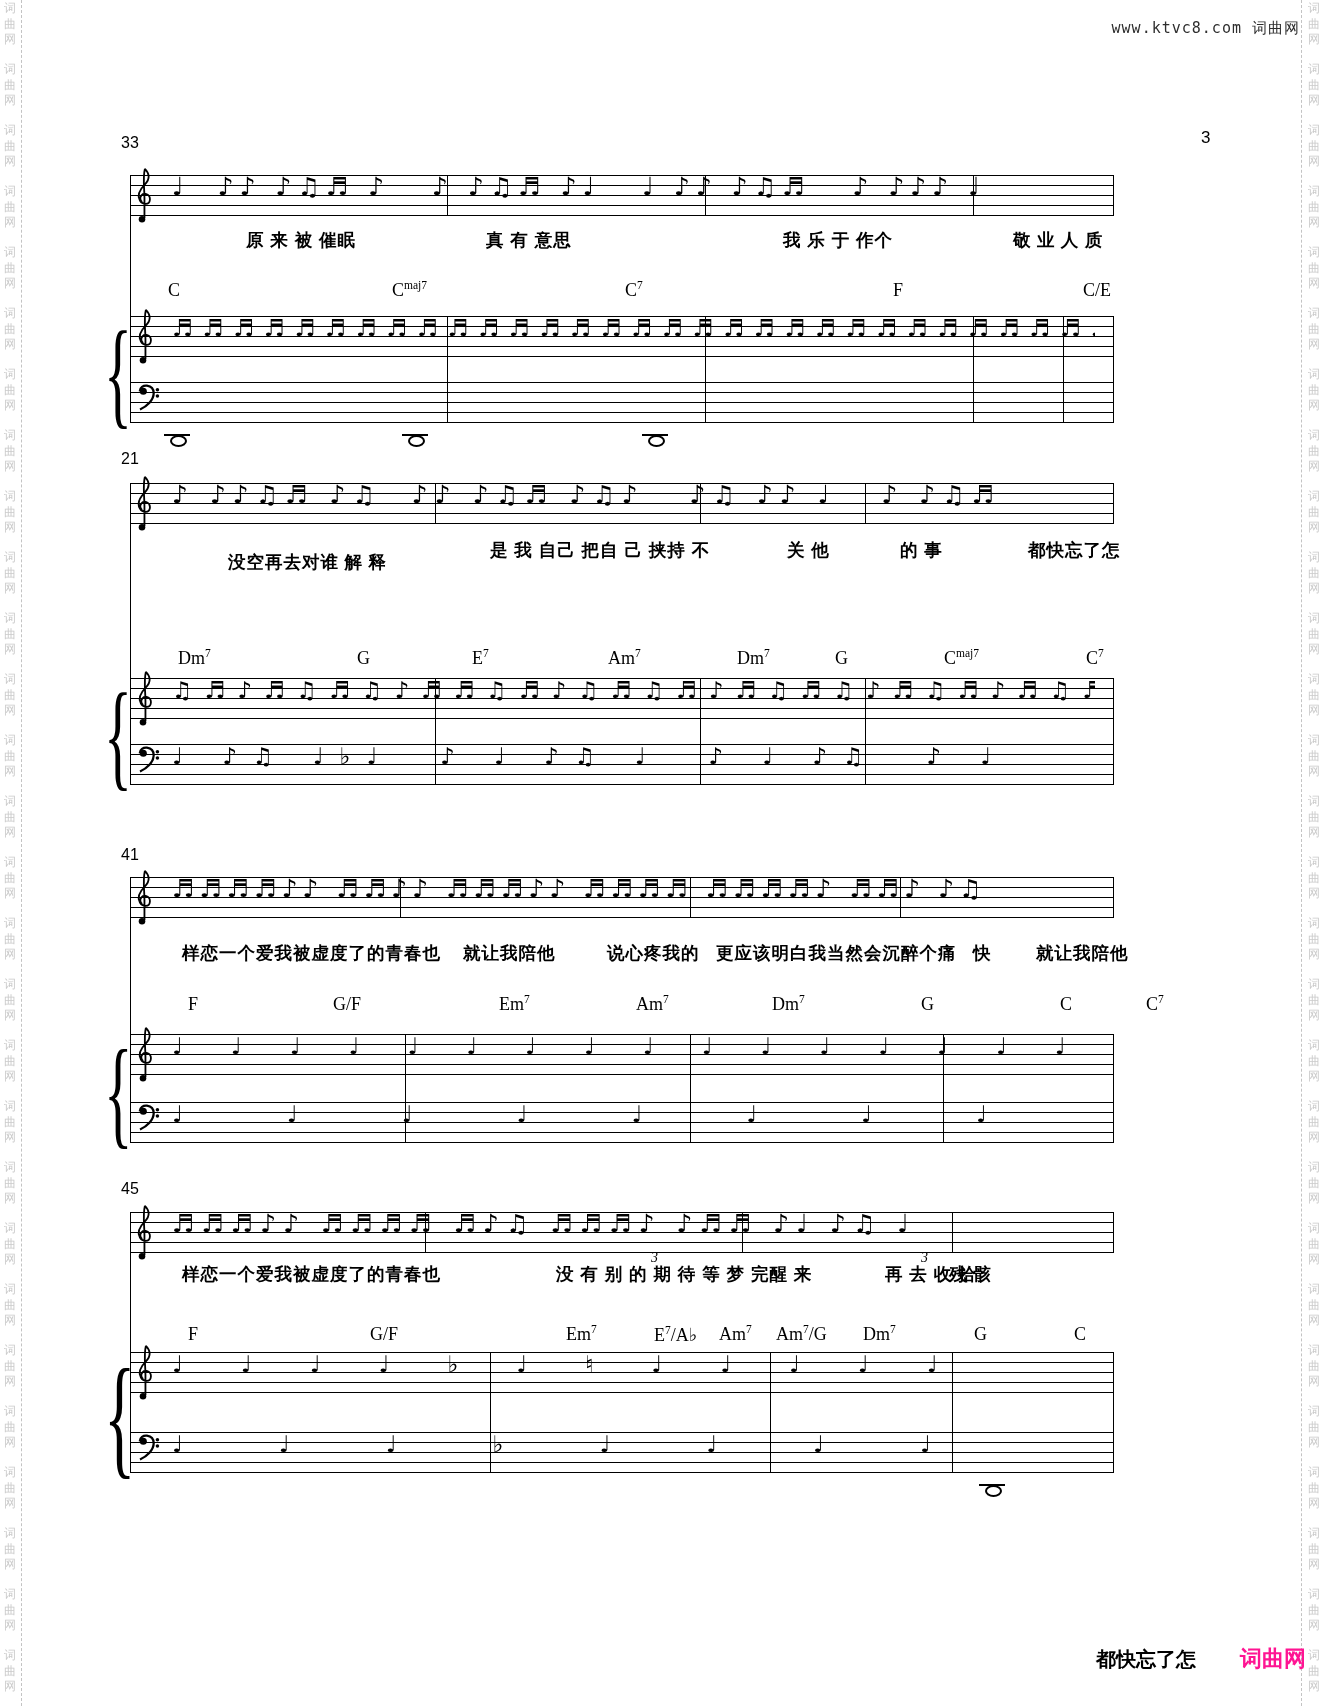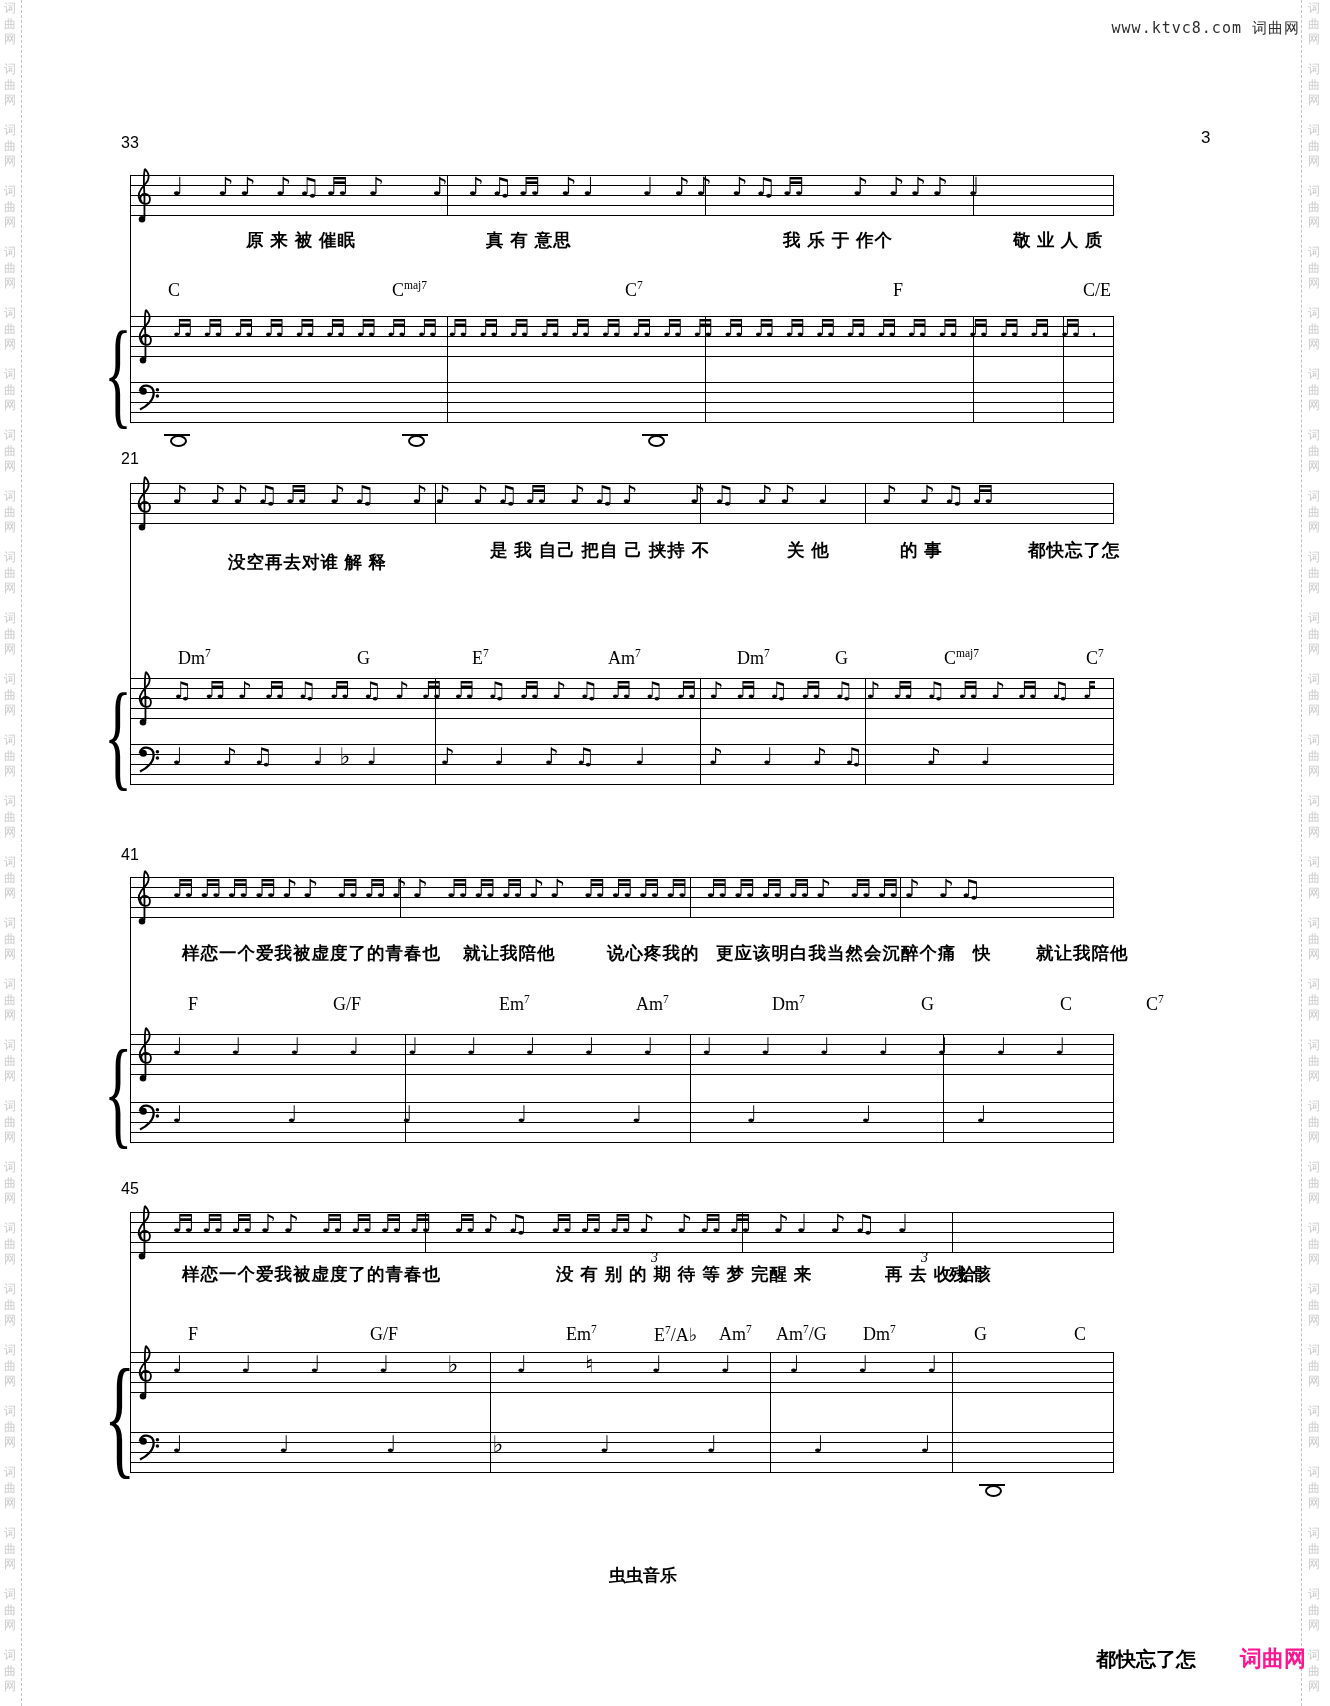--- a/index.html
+++ b/index.html
@@ -389,18 +389,17 @@
       <div class="abs barline" style="left: 490px; top: 1352px; height: 121px;"></div>
       <div class="abs barline" style="left: 770px; top: 1352px; height: 121px;"></div>
       <div class="abs barline" style="left: 952px; top: 1352px; height: 121px;"></div>
       <div class="abs barline" style="left: 1113px; top: 1352px; height: 121px;"></div>
       <div class="abs ledger" style="left: 979px; top: 1484px;"></div>
       <div class="abs whole" style="left: 985px; top: 1485px;"></div>
       <div class="abs triplet" style="left: 651px; top: 1250px;">3</div>
       <div class="abs triplet" style="left: 921px; top: 1250px;">3</div>
     </div>
 
-  <div id="ftr-c" class="abs" style="top:1564px;left:0;width:1286px;text-align:center;">虫虫音乐</div>
 
   <div id="ftr-label" class="abs" style="top:1646px;left:1096px;">都快忘了怎</div>
 
   <div id="ftr-brand" class="abs" style="top: 1644px; left: 1240px; color: rgb(255, 20, 147);">词曲网</div>
 </div>
 
 </body></html>

